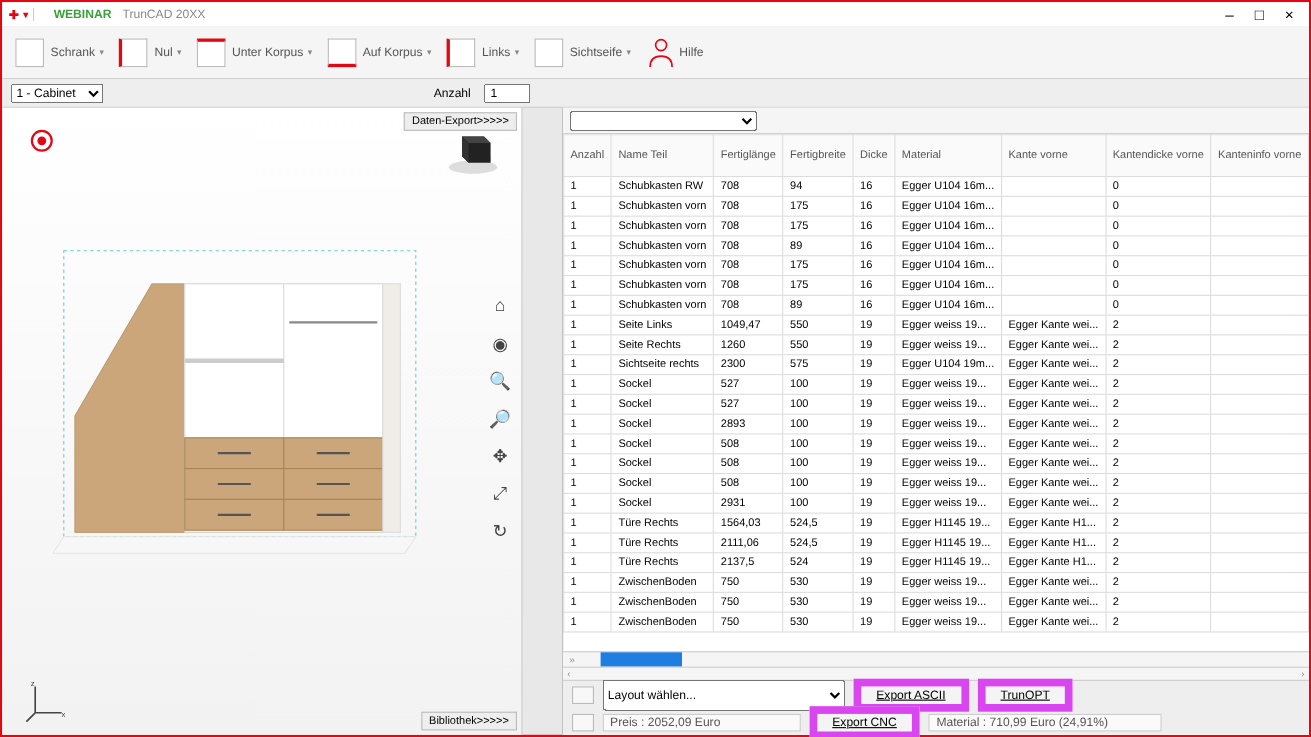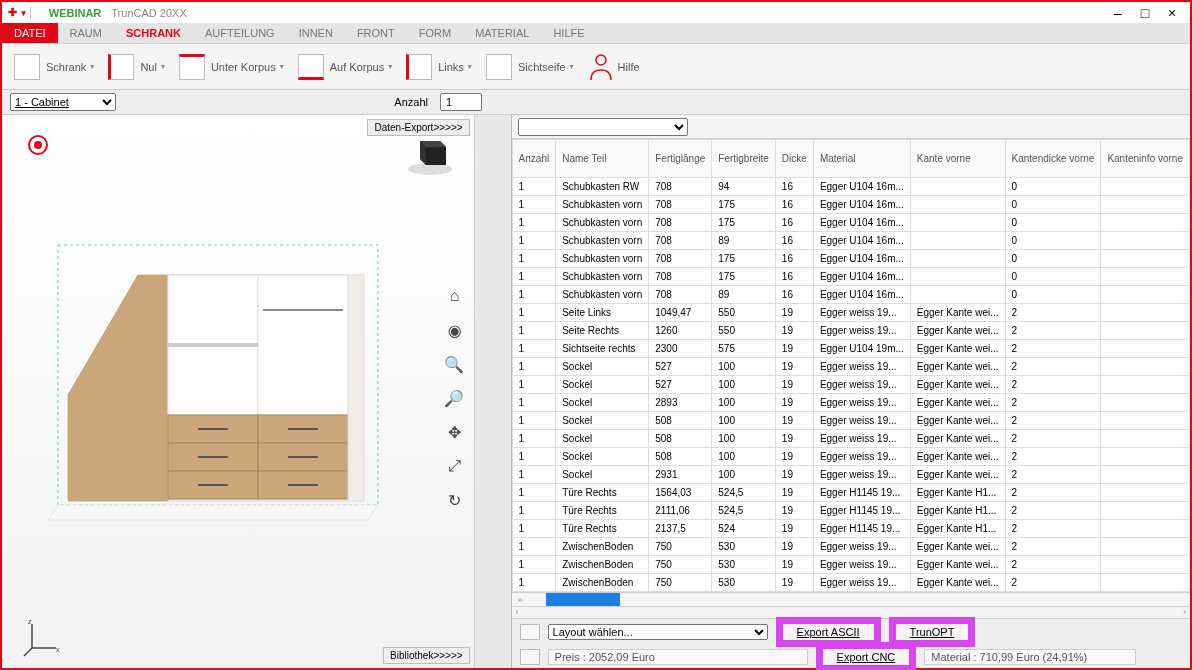--- a/index.html
+++ b/index.html
@@ -15,21 +15,21 @@
   .menubar .tab { padding: 4px 12px; color: #777; cursor: pointer; }
   .menubar .tab.file { background: #e30613; color: #fff; }
   .menubar .tab.active { color: #e30613; font-weight: bold; }
   .ribbon { height: 48px; background: #f5f5f5; display: flex; align-items: center; padding: 0 8px; gap: 6px; border-bottom: 1px solid #ccc; }
   .ribbon-btn { display: inline-flex; align-items: center; gap: 4px; padding: 2px 4px; cursor: pointer; font-size: 11px; color: #555; }
   .ribbon-btn .thumb { width: 26px; height: 26px; border: 1px solid #bbb; background: #fff; margin-right: 2px; }
   .ribbon-btn .carrot { font-size: 8px; color: #888; }
   .ribbon .person { width: 26px; height: 30px; }
   .formbar { height: 26px; background: #eee; display: flex; align-items: center; padding: 0 8px; gap: 8px; border-bottom: 1px solid #ccc; }
   .formbar select, .formbar input { font-size: 11px; height: 18px; }
-  .formbar select { width: 106px; text-decoration: underline; }
+  .formbar select { width: 84px; }
   .formbar .lbl-anzahl { margin-left: auto; margin-right: 4px; }
   .formbar input.anzahl { width: 42px; margin-right: 700px; text-align: left; padding-left: 4px; }
   .content { flex: 1; display: flex; position: relative; gap: 36px; }
   .viewport { width: 480px; position: relative; background: linear-gradient(#ffffff, #f2f2f2); border-right: 1px solid #ccc; }
   .viewport .export-btn { position: absolute; top: 4px; right: 4px; border: 1px solid #bbb; background: #eee; padding: 2px 6px; font-size: 10px; cursor: pointer; }
   .viewport .rec-icon { position: absolute; top: 20px; left: 26px; width: 20px; height: 20px; border: 2px solid #e30613; border-radius: 50%; display: flex; align-items: center; justify-content: center; }
   .viewport .rec-icon span { width: 8px; height: 8px; background: #e30613; border-radius: 50%; }
   .viewport .cube-widget { position: absolute; top: 10px; right: 16px; width: 56px; height: 56px; }
   .tools { position: absolute; right: 8px; top: 170px; display: flex; flex-direction: column; gap: 12px; }
   .tools .tool { width: 22px; height: 22px; display: flex; align-items: center; justify-content: center; font-size: 16px; cursor: pointer; color: #444; }
@@ -41,21 +41,21 @@
   .grid-wrap { flex: 1; overflow: auto; }
   table.grid { border-collapse: collapse; width: 100%; font-size: 10px; }
   table.grid th, table.grid td { border: 1px solid #ddd; padding: 3px 6px; text-align: left; white-space: nowrap; overflow: hidden; text-overflow: ellipsis; }
   table.grid th { background: #fafafa; font-weight: normal; color: #555; height: 38px; vertical-align: middle; }
   table.grid td { height: 17px; }
   .grid-footer { height: 14px; background: #f5f5f5; display: flex; align-items: center; border-top: 1px solid #ccc; }
   .grid-footer .bluecell { width: 74px; height: 14px; background: #1e7fe0; margin-left: 23px; }
   .bottom-bar { height: 50px; background: #eee; border-top: 1px solid #ccc; display: flex; flex-direction: column; }
   .bottom-bar .row { display: flex; align-items: center; height: 25px; padding: 0 8px; gap: 8px; }
   .bottom-bar .sq { width: 20px; height: 16px; border: 1px solid #bbb; background: #f8f8f8; cursor: pointer; }
-  .bottom-bar select.layout { width: 220px; height: 16px; font-size: 11px; }
+  .bottom-bar select.layout { width: 220px; height: 28px; font-size: 11px; }
   .bottom-bar button.act { font-size: 11px; padding: 2px 14px; border: 7px solid #d946ef; background: #f4f4f4; cursor: pointer; text-decoration: underline; }
   .bottom-bar .info { font-size: 11px; color: #555; }
   .bottom-bar .info-box { border: 1px solid #ccc; padding: 1px 6px; background: #fafafa; }
   .col-anz { width: 74px; }
   .col-name { width: 74px; }
   .col-f1 { width: 74px; }
   .col-f2 { width: 74px; }
   .col-d { width: 74px; }
   .col-mat { width: 74px; }
   .col-kv { width: 74px; }
@@ -73,31 +73,20 @@
     <span class="webinar">WEBINAR</span>
     <span class="appname">TrunCAD 20XX</span>
     <span class="spacer"></span>
     <div class="winbtns">
       <button>–</button>
       <button>□</button>
       <button>×</button>
     </div>
   </div>
 
-  <div class="menubar">
-    <div class="tab file">DATEI</div>
-    <div class="tab">RAUM</div>
-    <div class="tab active">SCHRANK</div>
-    <div class="tab">AUFTEILUNG</div>
-    <div class="tab">INNEN</div>
-    <div class="tab">FRONT</div>
-    <div class="tab">FORM</div>
-    <div class="tab">MATERIAL</div>
-    <div class="tab">HILFE</div>
-  </div>
 
   <div class="ribbon">
     <div class="ribbon-btn">
         <div class="thumb"></div>
         <span>Schrank</span>
         <span class="carrot">▾</span>
       </div>
     <div class="ribbon-btn">
         <div class="thumb" style="border-left:3px solid #e30613;"></div>
         <span>Nul</span>
@@ -486,20 +475,20 @@
 
       <div class="bottom-bar">
         <div class="row">
           <div class="sq"></div>
           <select class="layout"><option>Layout wählen...</option></select>
           <button class="act">Export ASCII</button>
           <button class="act">TrunOPT</button>
         </div>
         <div class="row">
           <div class="sq"></div>
-          <span class="info info-box" style="width:260px;">Preis : 2052,09 Euro</span>
+          <span class="info info-box" style="width:180px;">Preis : 2052,09 Euro</span>
           <button class="act">Export CNC</button>
           <span class="info info-box" style="width:212px;">Material : 710,99 Euro (24,91%)</span>
         </div>
       </div>
     </div>
   </div>
 </div>
 
 </body></html>

